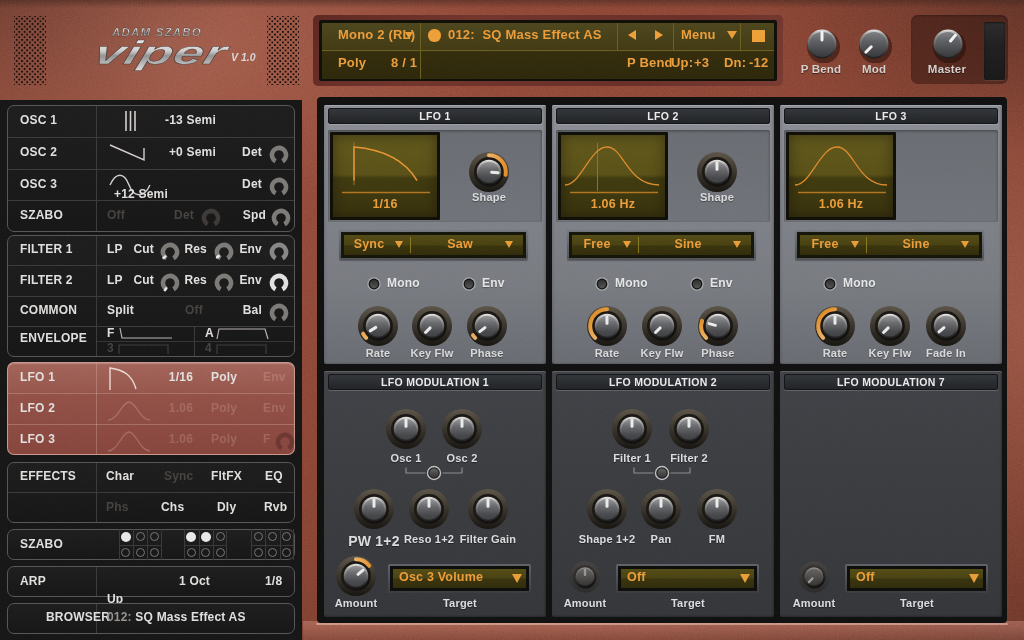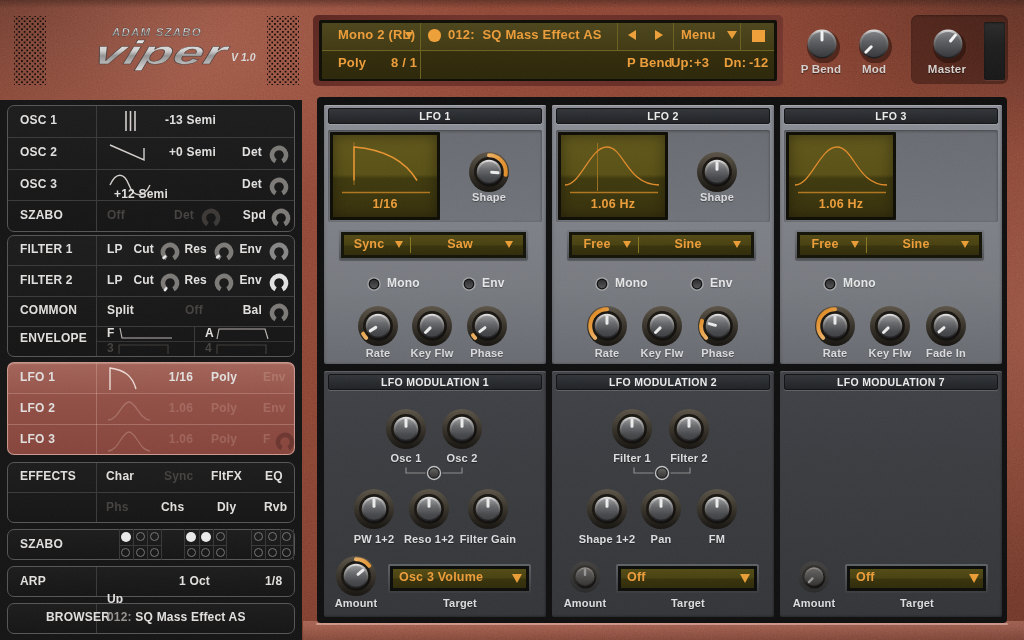--- a/index.html
+++ b/index.html
@@ -646,21 +646,21 @@
 <svg class="kn" style="left:465px;top:486px;width:46px;height:46px" viewBox="-23 -23 46 46">
     <circle r="20" fill="url(#kring)" opacity="1"></circle>
     <circle r="15" fill="#18140f" opacity="1"></circle>
     <circle cx="1" cy="1.8" r="12.7" fill="#0e0c0a" opacity="0.85"></circle>
     <circle r="12.3" fill="url(#kbody)"></circle>
     <circle r="10.5" cy="0.35" fill="url(#kface)"></circle>
     <g transform="rotate(0)">
       <rect x="-1.5" y="-10.6" width="3" height="9.4" rx="1.4" fill="#f2f2f2"></rect>
     </g>
   </svg>
-<div class="lb" style="left:314px;top:533px;width:120px;font-size:11px;color:#e2e3e5;text-shadow:0 1px 1px rgba(0,0,0,0.5)">PW 1+2</div>
+<div class="lb" style="left:314px;top:533px;width:120px;font-size:14px;color:#e2e3e5;text-shadow:0 1px 1px rgba(0,0,0,0.5)">PW 1+2</div>
 <div class="lb" style="left:369px;top:533px;width:120px;font-size:11px;color:#e2e3e5;text-shadow:0 1px 1px rgba(0,0,0,0.5)">Reso 1+2</div>
 <div class="lb" style="left:428px;top:533px;width:120px;font-size:11px;color:#e2e3e5;text-shadow:0 1px 1px rgba(0,0,0,0.5)">Filter Gain</div>
 <svg class="kn" style="left:609px;top:406px;width:46px;height:46px" viewBox="-23 -23 46 46">
     <circle r="20" fill="url(#kring)" opacity="1"></circle>
     <circle r="15" fill="#18140f" opacity="1"></circle>
     <circle cx="1" cy="1.8" r="12.7" fill="#0e0c0a" opacity="0.85"></circle>
     <circle r="12.3" fill="url(#kbody)"></circle>
     <circle r="10.5" cy="0.35" fill="url(#kface)"></circle>
     <g transform="rotate(0)">
       <rect x="-1.5" y="-10.6" width="3" height="9.4" rx="1.4" fill="#f2f2f2"></rect>

